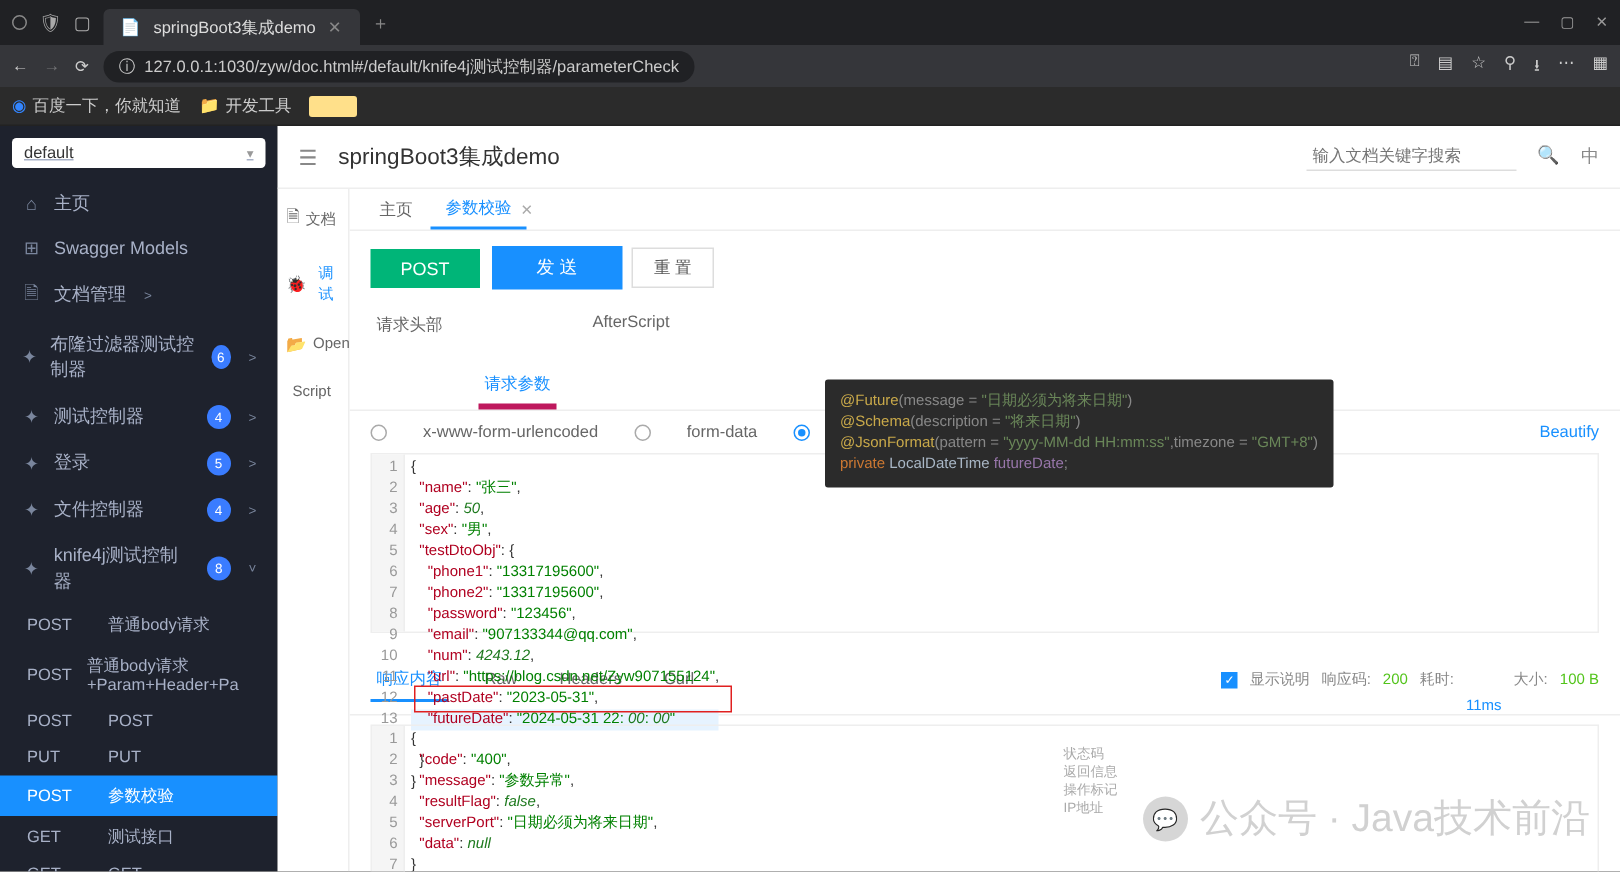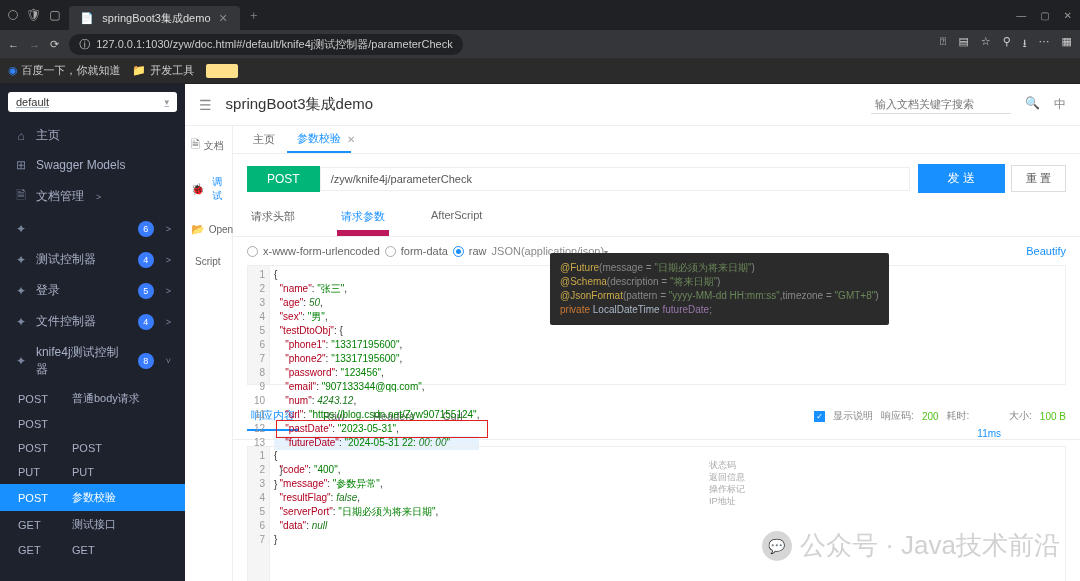--- a/index.html
+++ b/index.html
@@ -58,25 +58,25 @@
 .t-tab { padding: 5px 10px; font-size: 11px; color: #666; cursor: pointer; }
 .t-tab.active { color: #1890ff; border-bottom: 2px solid #1890ff; }
 .t-close { color: #aaa; font-size: 10px; margin-left: -6px; }
 
 .api-header { padding: 10px 14px; display: flex; gap: 0; align-items: center; }
 .method-badge { background: #00b578; color: #fff; padding: 6px 20px; font-size: 12px; font-weight: 500; }
 .url-input { border: 1px solid #eee; padding: 5px 10px; font-size: 11px; flex: 1; color: #555; }
 .send-btn { background: #1890ff; color: #fff; padding: 6px 30px; font-size: 12px; cursor: pointer; margin-left: 8px; }
 .reset-btn { border: 1px solid #ddd; padding: 5px 14px; font-size: 11px; color: #555; margin-left: 6px; cursor: pointer; }
 
-.param-tabs { display: flex; padding: 0 14px; gap: 38px; font-size: 11px; border-bottom: 1px solid #eee; text-align: center; }
+.param-tabs { display: flex; padding: 0 14px; gap: 20px; font-size: 11px; border-bottom: 1px solid #eee; text-align: center; }
 .p-tab { padding: 6px 4px; color: #666; cursor: pointer; }
-.p-tab.active { color: #1890ff; border-bottom: 6px solid #be185d; }
-
-.body-type { padding: 8px 14px; display: flex; align-items: center; gap: 5px; font-size: 11px; color: #666; }
+.p-tab.active { color: #1890ff; border-bottom: 4px solid #be185d; margin-top: 39px; }
+
+.body-type { padding: 8px 14px; display: flex; align-items: center; gap: 24px; font-size: 11px; color: #666; }
 .radio { width: 11px; height: 11px; border: 1px solid #aaa; border-radius: 50%; display: inline-flex; align-items: center; justify-content: center; }
 .radio.checked { border-color: #1890ff; }
 .radio.checked::after { content: ""; width: 5px; height: 5px; background: #1890ff; border-radius: 50%; }
 .content-type { color: #888; }
 .content-type .caret { font-size: 8px; }
 .beautify { margin-left: auto; color: #1890ff; cursor: pointer; }
 
 .code-editor { margin: 0 14px 8px 14px; border: 1px solid #eee; display: flex; font-family: Consolas, monospace; font-size: 10px; height: 120px; position: relative; }
 .gutter { background: #f5f5f5; color: #999; text-align: right; padding: 2px 4px; border-right: 1px solid #eee; line-height: 14px; width: 22px; }
 .code-lines { padding: 2px 4px; line-height: 14px; white-space: pre; }
@@ -183,20 +183,21 @@
 
     </div>
         <div class="sb-item">
           <span class="glyph">🗎</span>
     <span>文档管理</span>
 
     <span class="caret-r">˃</span>
         </div>
         <div class="sb-item">
           <span class="glyph">✦</span>
+    <span>布隆过滤器测试控制器</span>
     <span class="badge">6</span>
     <span class="caret-r">˃</span>
         </div>
         <div class="sb-item">
           <span class="glyph">✦</span>
     <span>测试控制器</span>
     <span class="badge">4</span>
     <span class="caret-r">˃</span>
         </div>
         <div class="sb-item">
@@ -218,20 +219,21 @@
     <span class="caret-r">˅</span>
         </div>
       </div>
     <div id="sb-sub">
         <div class="sub-item">
           <span class="method">POST</span>
     <span>普通body请求</span>
         </div>
         <div class="sub-item">
           <span class="method">POST</span>
+    <span>普通body请求+Param+Header+Pa</span>
         </div>
         <div class="sub-item">
           <span class="method">POST</span>
     <span>POST</span>
         </div>
         <div class="sub-item">
           <span class="method">PUT</span>
     <span>PUT</span>
         </div>
         <div class="sub-item active">
@@ -285,21 +287,20 @@
 
       <div class="right-main">
         <div class="tabs-top" id="content-tabs">
             <span class="t-tab">主页</span>
             <span class="t-tab active">参数校验</span>
             <span class="t-close">✕</span>
           </div>
 
         <div class="api-header">
           <span class="method-badge">POST</span>
-          <span class="url-input">/zyw/knife4j/parameterCheck</span>
           <span class="send-btn">发 送</span>
           <span class="reset-btn">重 置</span>
         </div>
 
         <div class="param-tabs" id="param-tabs">
             <span class="p-tab">请求头部</span>
             <span class="p-tab active">请求参数</span>
             <span class="p-tab">AfterScript</span>
           </div>
 

